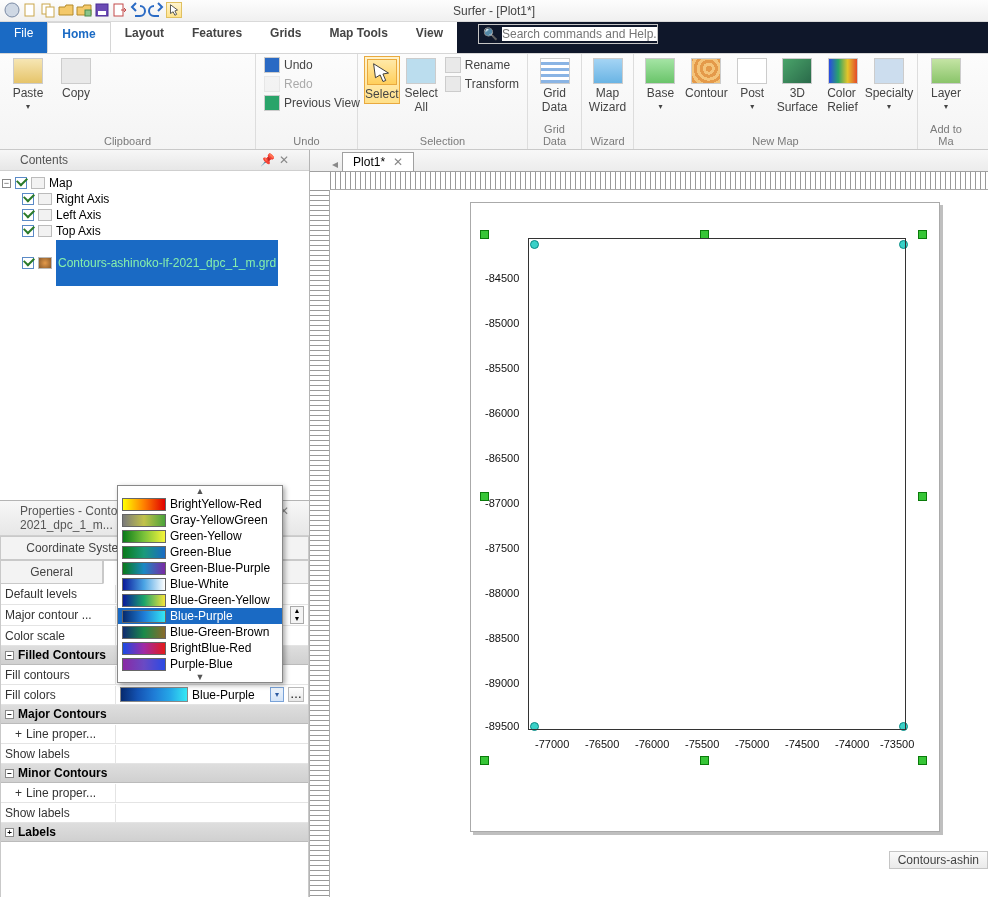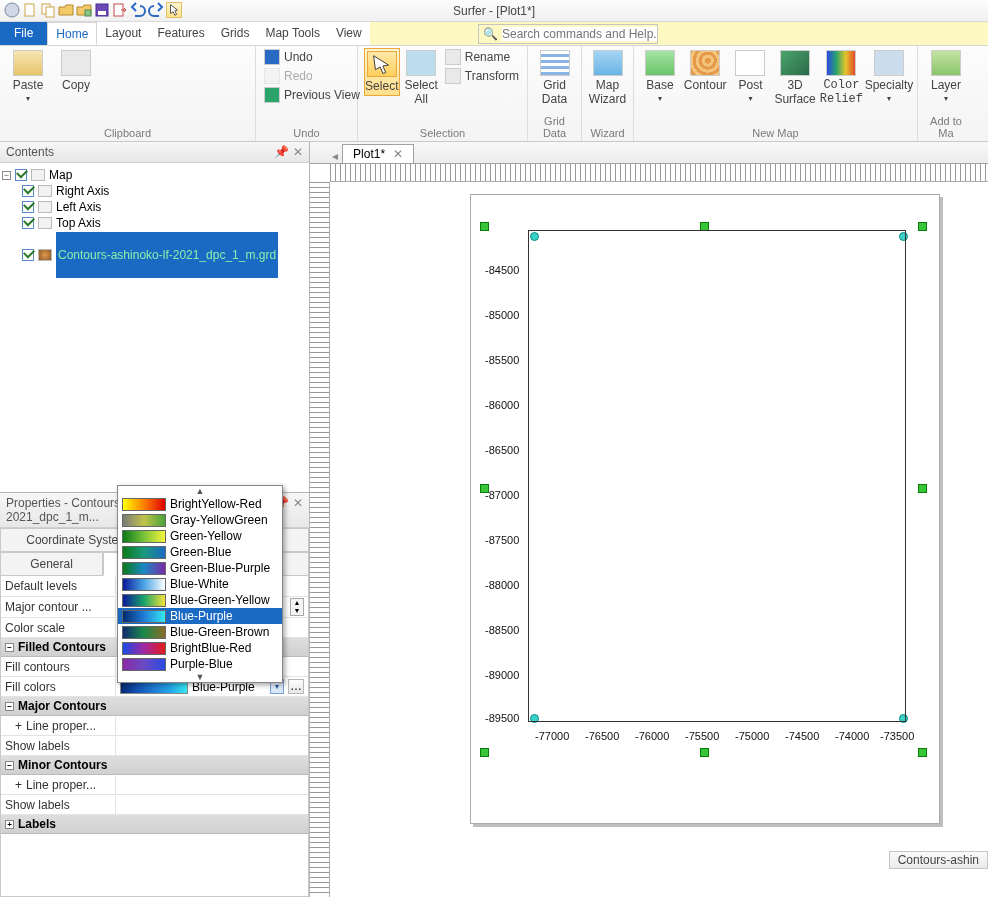--- a/index.html
+++ b/index.html
@@ -7,44 +7,44 @@
 
 
 .titlebar { height: 22px; background: linear-gradient(#fdfdfd,#f0f0f0); display:flex; align-items:center; justify-content:center; border-bottom:1px solid #d9d9d9; }
 .titlebar span { color:#444; }
 
 
 .qat { position:absolute; top:2px; left:4px; display:flex; gap:2px; }
 .qat .ic { width:16px; height:16px; display:inline-block; }
 
 
-.menutabs { height: 24px; background:#fef9c3; display:flex; align-items:stretch; border-bottom:1px solid #d6d6d6; }
+.menutabs { height: 32px; background:#0f172a; display:flex; align-items:stretch; border-bottom:1px solid #d6d6d6; }
 .menutabs .file { background:#1a6ac4; color:#fff; padding:4px 14px; font-size:12px; }
-.menutabs .tab { padding:4px 8px; color:#444; background:#fff; position:relative; }
+.menutabs .tab { padding:4px 14px; color:#444; background:#fff; position:relative;font-weight:bold; }
 .menutabs .tab.active { border:1px solid #d6d6d6; border-bottom:1px solid #fff; background:#fff; color:#1a6ac4; }
 .searchbox { margin-left:auto; display:flex; align-items:center; border:1px solid #c5c5c5; height:20px; margin-top:2px; margin-right:330px; padding:0 4px;width:180px;}
 .searchbox input { border:none; outline:none; font-size:12px; color:#888; width:160px;}
 
 
 .ribbon { height: 96px; background:linear-gradient(#fcfcfc,#f4f4f4); border-bottom:1px solid #c9c9c9; display:flex; }
 .group { border-right:1px solid #ddd; padding:2px 6px 0 6px; display:flex; flex-direction:column; justify-content:space-between;}
 .group .body { display:flex; gap:4px; align-items:flex-start; }
 .group .lbl { text-align:center; color:#7a7a7a; font-size:11px; padding-bottom:2px;}
 .bigbtn { display:flex; flex-direction:column; align-items:center; width:44px; padding:2px 0; gap:2px; color:#444;}
 .bigbtn .ico { width:30px; height:26px; background:#e9e9e9; border:1px solid #ccc;}
 .smallbtn { display:flex; align-items:center; gap:4px; padding:1px 2px; color:#444; white-space:nowrap;}
 .smallbtn .ico { width:16px; height:16px; background:#e9e9e9; border:1px solid #ccc;}
 .col { display:flex; flex-direction:column; gap:1px;}
 .sel-active .ico { background:linear-gradient(#ffe9a8,#ffcf5c); border:1px solid #e9a93e;}
 .sel-active-bg { background:linear-gradient(#fff3cc,#ffe08a); border:1px solid #e9a93e; }
 
 
 .inner { display:flex; height: calc(897px - 22px - 24px - 96px); }
 .leftcol { width:310px; display:flex; flex-direction:column; border-right:1px solid #b4b4b4;}
-.panelhdr { background:linear-gradient(#f7f7f7,#e7e7e7); border-bottom:1px solid #cfcfcf; padding:3px 6px; color:#555; display:flex; align-items:flex-start;}
+.panelhdr { background:linear-gradient(#f7f7f7,#e7e7e7); border-bottom:1px solid #cfcfcf; padding:3px 20px; color:#555; display:flex; align-items:flex-start;}
 .panelhdr .pin { margin-left:auto; display:flex; gap:4px; color:#888;}
 .contents-body { flex:0 0 330px; overflow:auto; border-bottom:1px solid #b4b4b4; background:#fff; padding:4px 2px;}
 .tree .row { display:flex; align-items:center; gap:4px; padding:1px 0; }
 .tree .row .cb { width:12px; height:12px; border:1px solid #5a8ac6; background:#fff; position:relative;}
 .tree .row .cb::after{content:"";position:absolute;left:1px;top:-1px;width:8px;height:5px;border-left:2px solid #2a7a2a;border-bottom:2px solid #2a7a2a;transform:rotate(-45deg);}
 .tree .row .ticon{width:14px;height:12px;border:1px solid #bbb;background:#f2f2f2;}
 .tree .row.sel span.lbltxt { background:#1a6ac4; color:#86efac; padding:16px 2px;}
 .tree .toggle{width:9px;height:9px;border:1px solid #888;display:inline-flex;align-items:center;justify-content:center;font-size:9px;line-height:7px;color:#555;background:#fff;}
 .indent1 { margin-left:20px; }
 
@@ -283,21 +283,21 @@
           <span>Post</span>
           <span style="font-size:8px;">▾</span>
         </div>
       <div class="bigbtn">
           <span class="ico" style="background:linear-gradient(135deg,#4aa46a,#2a6a4a);"></span>
           <span style="white-space:pre;text-align:center;">3D
 Surface</span>
         </div>
       <div class="bigbtn">
           <span class="ico" style="background:linear-gradient(90deg,#2a4ae4,#2aa46a,#e4c42a,#e44a2a);"></span>
-          <span style="white-space:pre;text-align:center;font-family:Liberation Mono, monospace;">Color
+          <span style="white-space:pre;">Color
 Relief</span>
         </div>
       <div class="bigbtn">
           <span class="ico" style="background:#cde;"></span>
           <span>Specialty</span>
           <span style="font-size:8px;">▾</span>
         </div>
     </div>
     <div class="lbl">New Map</div>
   </div>

